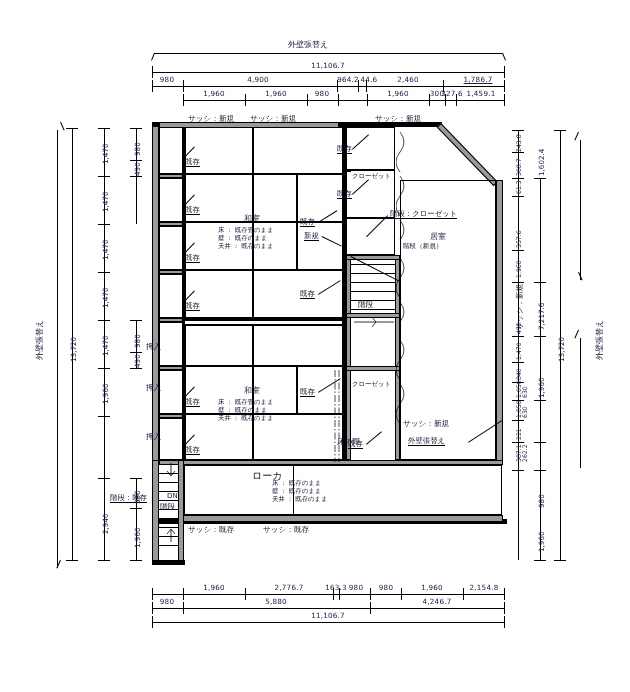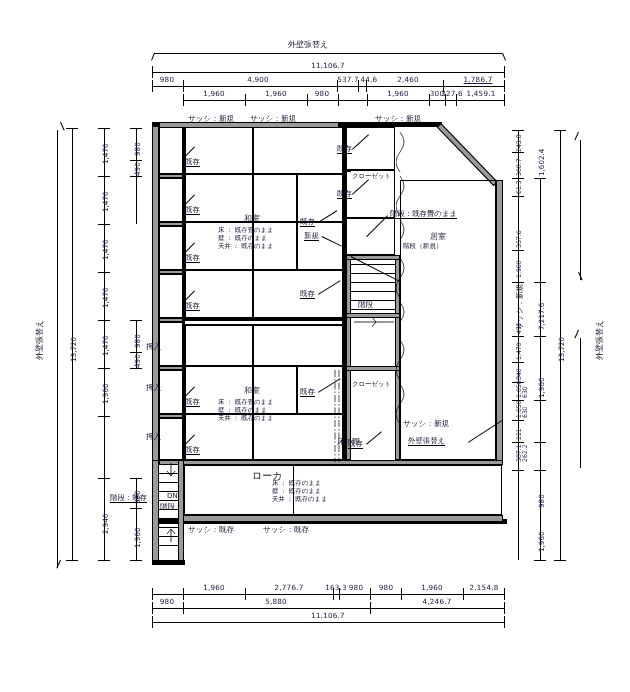--- a/index.html
+++ b/index.html
@@ -64,21 +64,21 @@
   <div class="lineh" style="left:152px;top:86px;width:352px;"></div>
   <div class="tick" style="left:152px;top:80px;height:12px;"></div>
   <div class="tick" style="left:183px;top:80px;height:12px;"></div>
   <div class="tick" style="left:337px;top:80px;height:12px;"></div>
   <div class="tick" style="left:358px;top:80px;height:12px;"></div>
   <div class="tick" style="left:366px;top:80px;height:12px;"></div>
   <div class="tick" style="left:443px;top:80px;height:12px;"></div>
   <div class="tick" style="left:504px;top:80px;height:12px;"></div>
   <div class="dimtxt c" style="left:167px;top:76px;">980</div>
   <div class="dimtxt c" style="left:258px;top:76px;">4,900</div>
-  <div class="dimtxt c" style="left:348px;top:76px;">537.7</div>
+  <div class="dimtxt c" style="left:348px;top:76px;">964.2</div>
   <div class="dimtxt c" style="left:369px;top:76px;">44.6</div>
   <div class="dimtxt c" style="left:408px;top:76px;">2,460</div>
   <div class="dimtxt c" style="left:478px;top:76px;text-decoration:underline;">1,786.7</div>
 
   <div class="lineh" style="left:183px;top:100px;width:321px;"></div>
   <div class="tick" style="left:183px;top:94px;height:12px;"></div>
   <div class="tick" style="left:245px;top:94px;height:12px;"></div>
   <div class="tick" style="left:307px;top:94px;height:12px;"></div>
   <div class="tick" style="left:338px;top:94px;height:12px;"></div>
   <div class="tick" style="left:367px;top:94px;height:12px;"></div>
@@ -334,21 +334,21 @@
   <div class="ulab" style="left:304px;top:232px;">新規</div>
   <div class="lead" style="left:322px;top:236px;width:22px;transform:rotate(26deg);"></div>
 
   <div class="jp" style="left:352px;top:172px;font-size:6.4px;">クローゼット</div>
   <div class="jp" style="left:352px;top:380px;font-size:6.4px;">クローゼット</div>
   <div class="jp" style="left:358px;top:300px;">階段</div>
   <div class="jp" style="left:160px;top:502px;">階段</div>
   <div class="ulab" style="left:110px;top:494px;">階段：既存</div>
   <div class="jp" style="left:167px;top:492px;font-size:7px;">DN</div>
 
-  <div class="ulab" style="left:390px;top:210px;">階段：既存畳のまま</div>
+  <div class="ulab" style="left:390px;top:210px;">階段：クローゼット</div>
   <div class="lead" style="left:388px;top:216px;width:30px;transform:rotate(135deg);"></div>
   <div class="jp" style="left:403px;top:242px;font-size:6.6px;">階段（新規）</div>
 
   <div class="jp" style="left:337px;top:437px;">床の間</div>
 
   <div class="jp" style="left:188px;top:525px;">サッシ：既存</div>
   <div class="jp" style="left:263px;top:525px;">サッシ：既存</div>
   <div class="jp" style="left:403px;top:419px;">サッシ：新規</div>
   <div class="jpv" style="left:516px;top:330px;">サッシ：新規</div>
 

